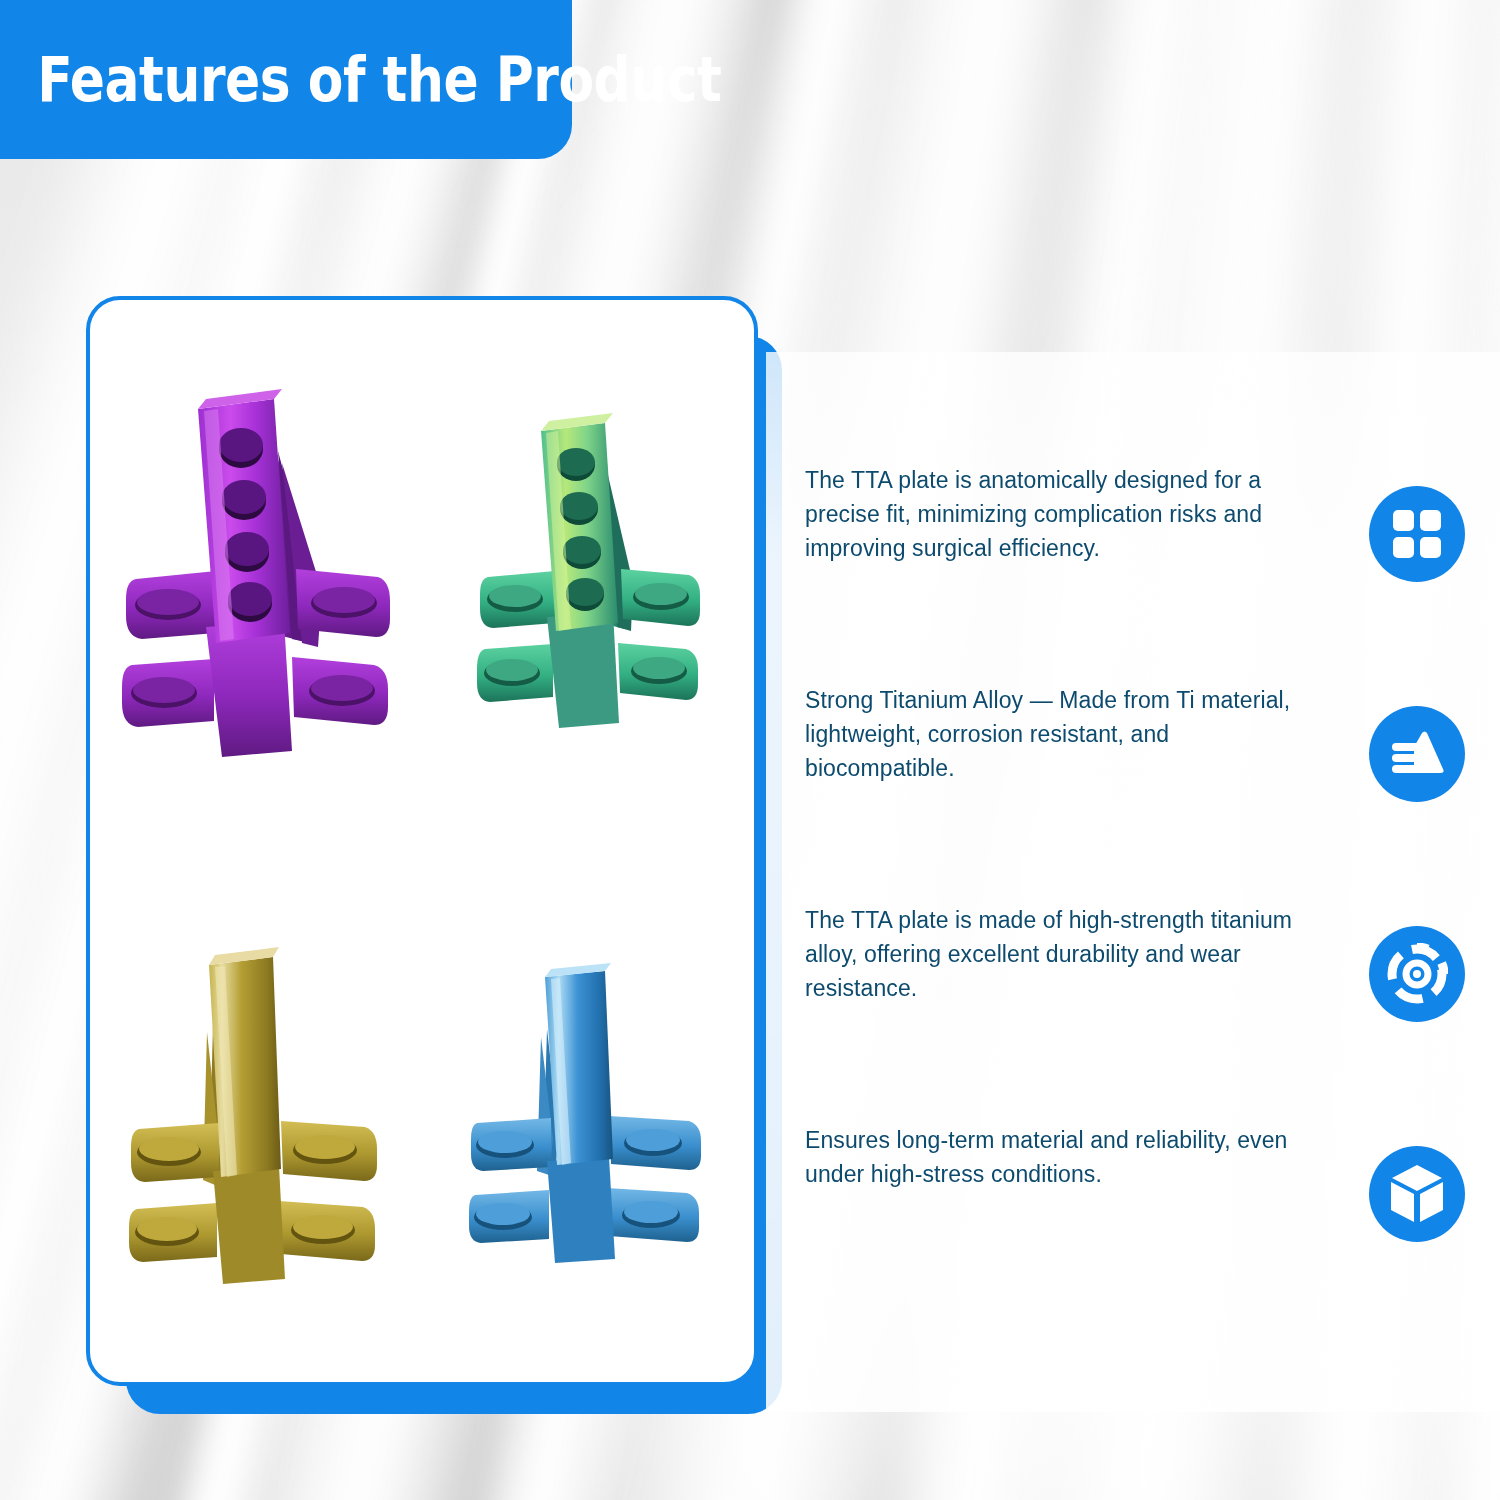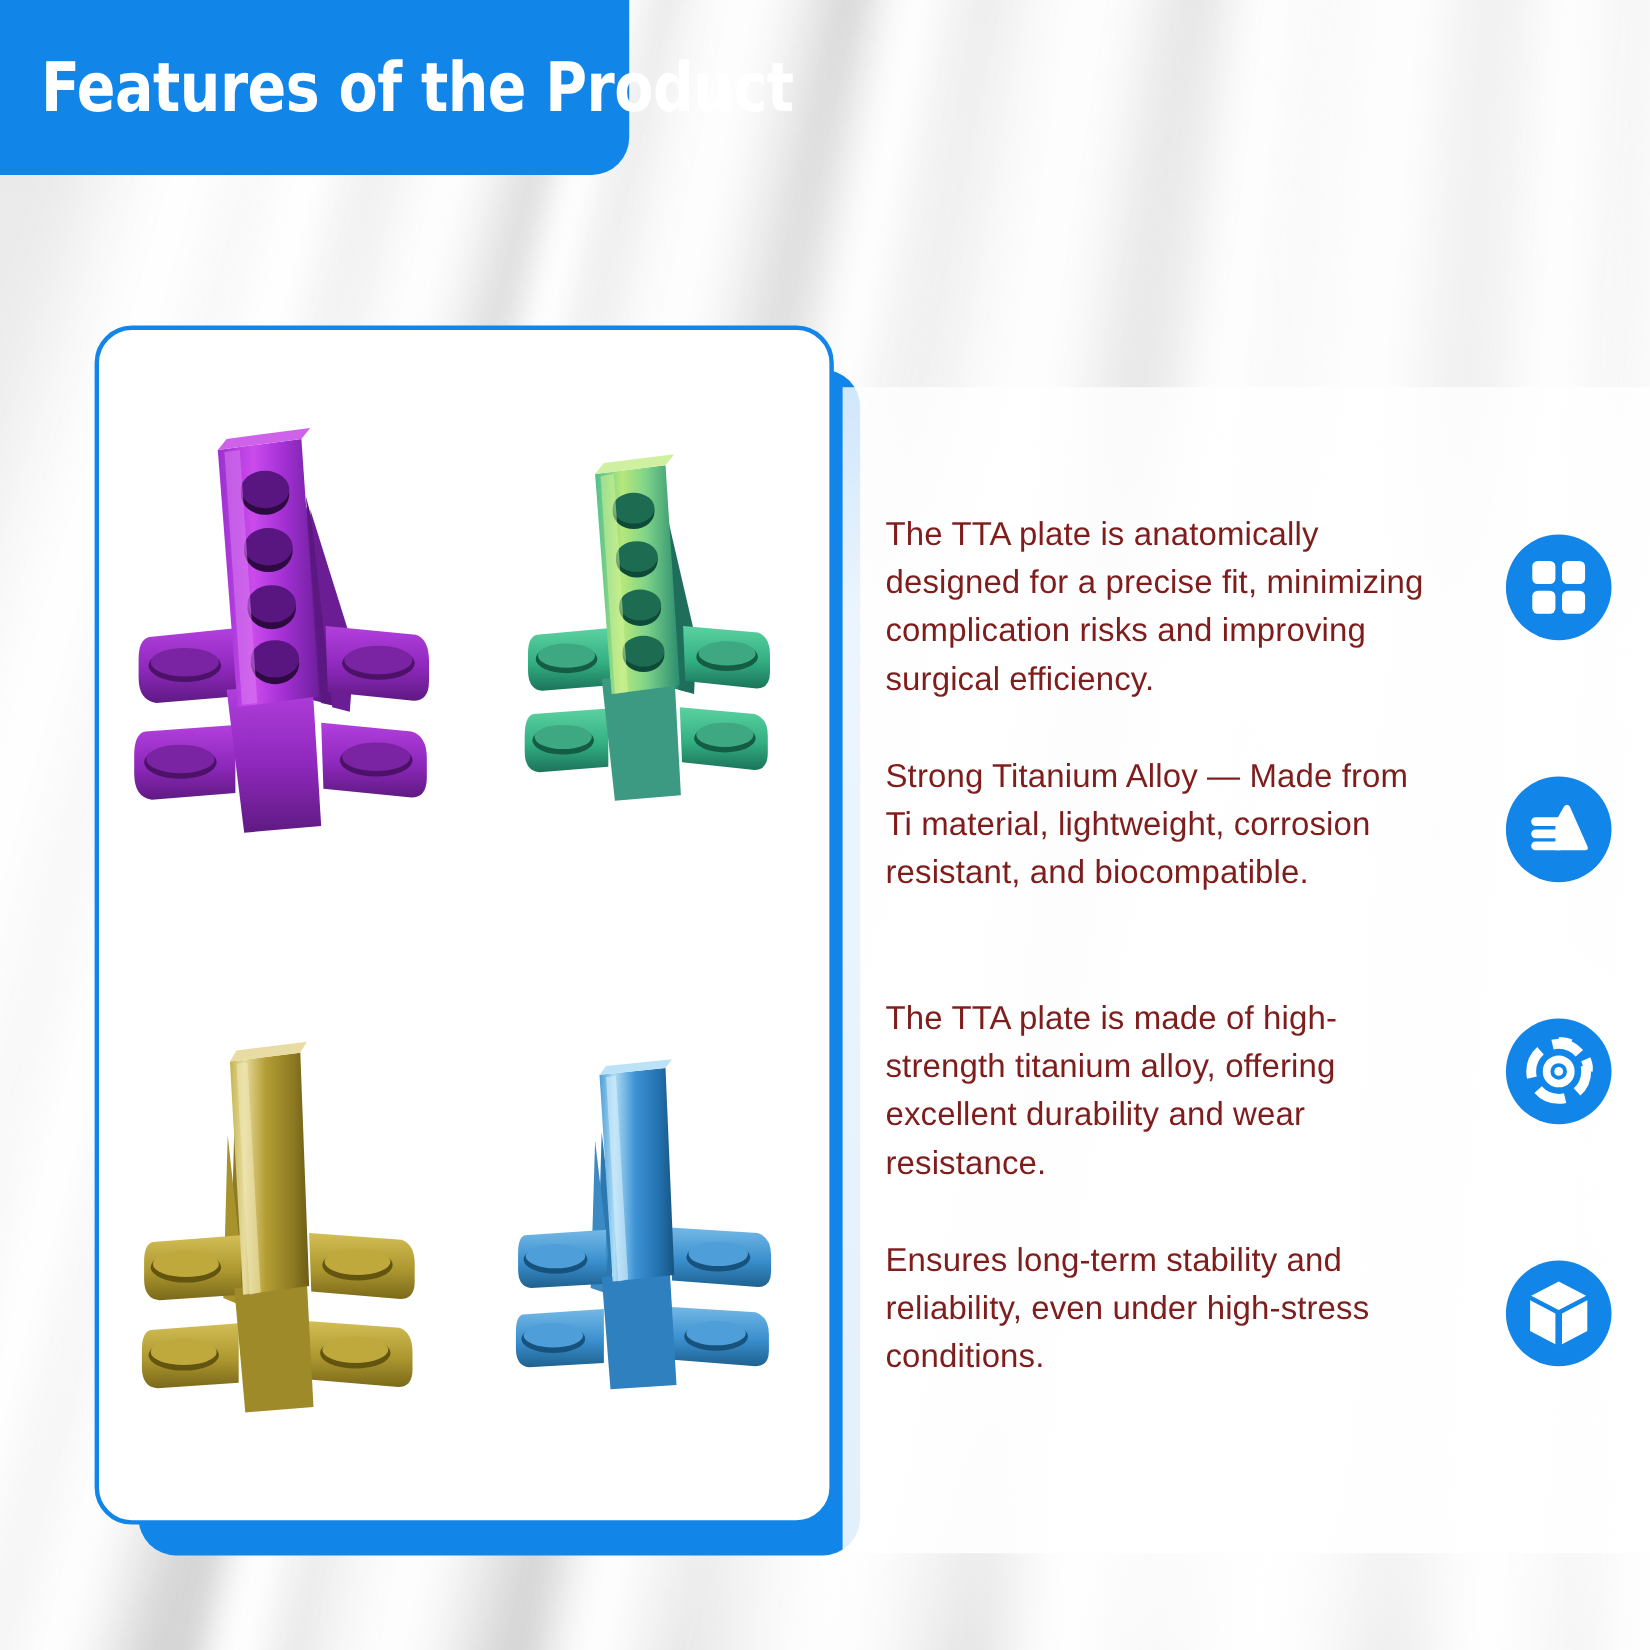--- a/index.html
+++ b/index.html
@@ -136,22 +136,22 @@
     flex-direction:column;
   }
   .feature-row {
     display:flex;
     align-items:flex-start;
     justify-content:space-between;
     height:220px;
   }
   .feature-text {
     width:500px;
-    color:#7f1d1d;
-    font-size:30px;
+    color:#0c4a6e;
+    font-size:23px;
     line-height:1.47;
     letter-spacing:0.1px;
     font-family:"Liberation Sans", sans-serif;
     padding-top:2px;
   }
   .feature-icon {
     width:96px; height:96px;
     flex:0 0 96px;
     border-radius:50%;
     background:#1285E8;
@@ -421,21 +421,21 @@
           <circle cx="31" cy="31" r="25" fill="none" stroke="#ffffff" stroke-width="9" stroke-dasharray="27 12.3" stroke-dashoffset="6"></circle>
 
           <circle cx="31" cy="31" r="11" fill="none" stroke="#ffffff" stroke-width="7"></circle>
 
           <circle cx="31" cy="31" r="4" fill="#ffffff"></circle>
         </svg>
       </div>
     </div>
 
     <div class="feature-row">
-      <div class="feature-text">Ensures long-term stability and reliability, even under high-stress conditions.</div>
+      <div class="feature-text">Ensures long-term material and reliability, even under high-stress conditions.</div>
       <div class="feature-icon">
         <svg width="56" height="62" viewBox="0 0 56 62">
 
           <path d="M28 2 L53 15 L28 28 L3 15 Z" fill="#ffffff"></path>
 
           <path d="M2 19 L25 31 L25 59 L2 47 Z" fill="#ffffff"></path>
 
           <path d="M54 19 L31 31 L31 59 L54 47 Z" fill="#ffffff"></path>
         </svg>
       </div>

